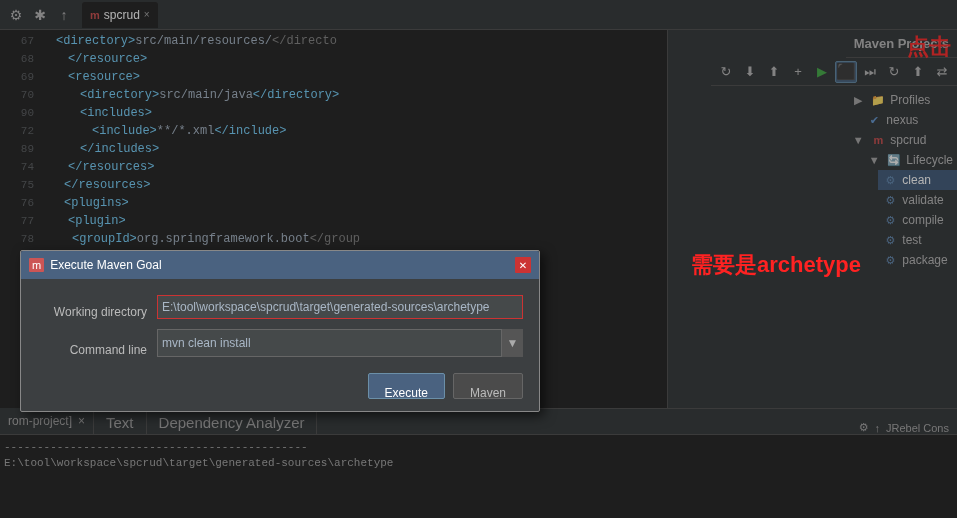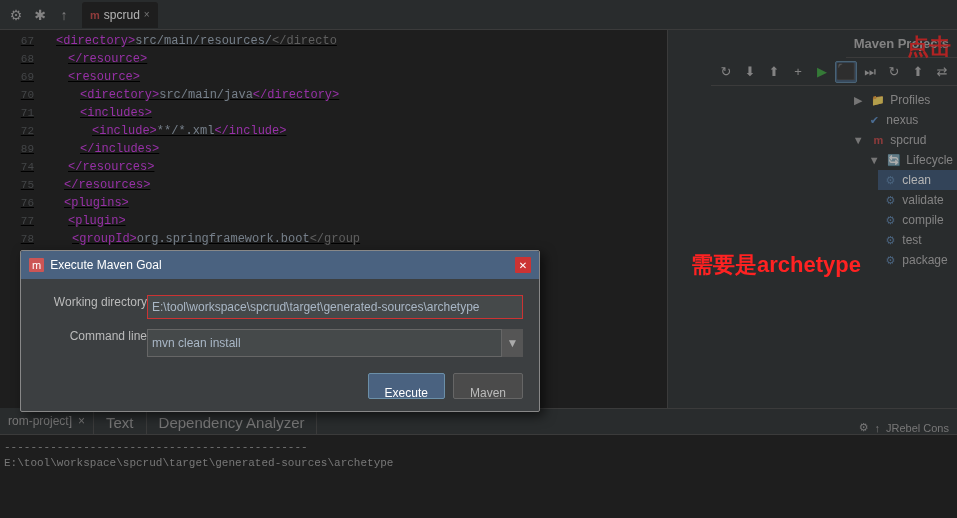--- a/index.html
+++ b/index.html
@@ -80,21 +80,20 @@
       flex: 1;
       overflow: hidden;
     }
 
     
     .editor-area {
       flex: 1;
       background: #2b2b2b;
       overflow: hidden;
       position: relative;
-      text-decoration: underline;
     }
 
     .code-lines {
       padding: 2px 0;
       font-family: 'Consolas', 'Courier New', monospace;
       font-size: 12px;
     }
 
     .code-line {
       display: flex;
@@ -115,21 +114,21 @@
     .line-gutter {
       width: 14px;
       flex-shrink: 0;
     }
 
     .line-content {
       color: #a9b7c6;
       white-space: nowrap;
     }
 
-    .xml-tag { color: #d946ef; }
+    .xml-tag { color: #7dd3fc; }
     .xml-content { color: #a9b7c6; }
 
     
     .right-panel {
       width: 290px;
       background: #3c3f41;
       border-left: 1px solid #555;
       display: flex;
       flex-direction: column;
       align-items: flex-end;
@@ -325,21 +324,22 @@
 
     .dialog-body {
       padding: 16px 16px 8px 16px;
       display: flex;
       flex-direction: column;
       gap: 10px;
     }
 
     .dialog-row {
       display: flex;
-      align-items: flex-start;
+      align-items: flex-end;
+      gap: 10px;
     }
 
     .dialog-label {
       width: 110px;
       text-align: right;
       color: #bbbbbb;
       font-size: 12px;
       flex-shrink: 0;
     }
 
@@ -481,21 +481,21 @@
         <div class="code-line">
           <span class="line-number">70</span>
           <span class="line-gutter"></span>
           <span class="line-content">
             <span style="padding-left:24px;"></span>
             <span class="xml-tag">&lt;directory&gt;</span><span class="xml-content">src/main/java</span><span class="xml-tag">&lt;/directory&gt;</span>
           </span>
         </div>
 
         <div class="code-line">
-          <span class="line-number">71</span>
+          <span class="line-number">90</span>
           <span class="line-gutter"></span>
           <span class="line-content">
             <span style="padding-left:24px;"></span>
             <span class="xml-tag">&lt;includes&gt;</span>
           </span>
         </div>
 
         <div class="code-line">
           <span class="line-number">72</span>
           <span class="line-gutter"></span>

